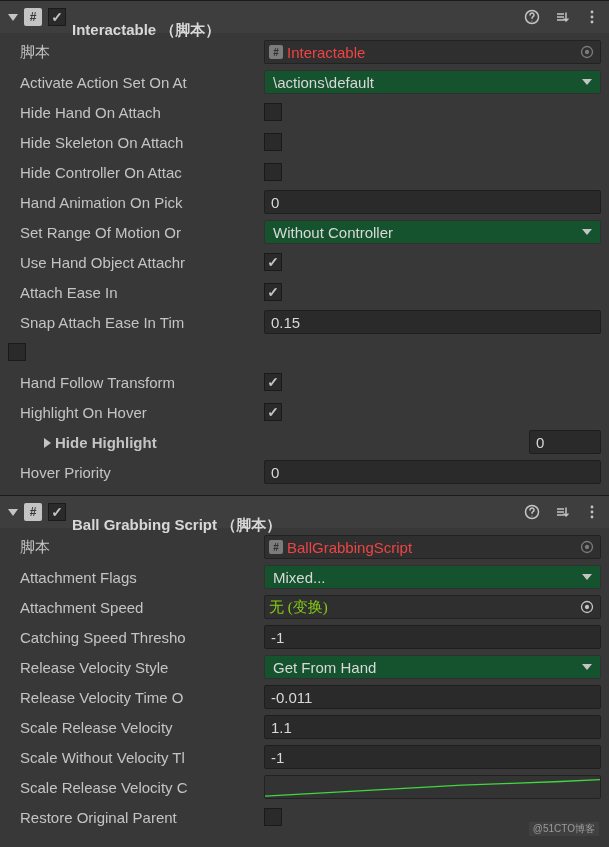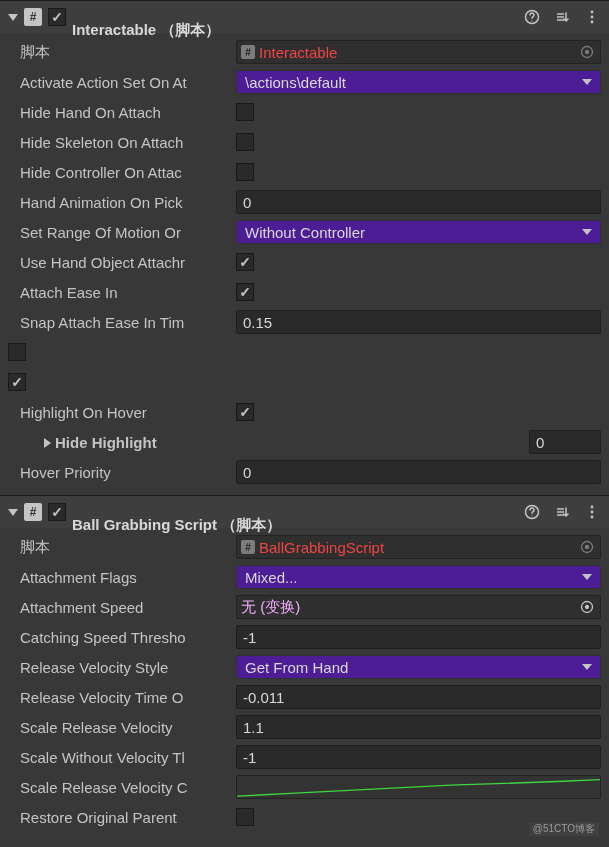--- a/index.html
+++ b/index.html
@@ -11,33 +11,33 @@
   .foldout.right { border-top: 5px solid transparent; border-bottom: 5px solid transparent; border-left: 7px solid #c4c4c4; border-right: none; width:0; height:0; }
   .script-icon { width: 18px; height: 18px; background: #c4c4c4; border-radius: 2px; display: flex; align-items: center; justify-content: center; color: #383838; font-size: 12px; font-weight: bold; }
   .chk { width: 18px; height: 18px; background: #2a2a2a; border: 1px solid #1a1a1a; display: flex; align-items: center; justify-content: center; cursor: pointer; }
   .chk.on::after { content: "✓"; color: #c4c4c4; font-size: 14px; font-weight: bold; }
   .comp-title { font-weight: bold; color: #d8d8d8; flex: 0 0 auto; margin-top: 26px; }
   .comp-spacer { flex: 1; }
   .hdr-icon { width: 18px; height: 18px; display: flex; align-items: center; justify-content: center; cursor: pointer; color: #c4c4c4; margin-left: 6px; font-size: 15px; }
   .hdr-icon svg { width:16px; height:16px; }
   
   .rows { padding: 4px 8px 8px 8px; }
-  .row { display: flex; align-items: center; height: 30px; }
+  .row { display: flex; align-items: center; height: 30px; gap: 28px; }
   .row .label { width: 228px; flex: 0 0 228px; white-space: nowrap; overflow: hidden; padding-left: 12px; color: #c4c4c4; }
   .row .label.bold { font-weight: bold; margin-left: 36px; }
   .row .ctrl { flex: 1; display: flex; align-items: center; }
   .indent-arrow { display:inline-flex; align-items:center; margin-right:4px; margin-left:-12px;}
   
   .objfield { flex:1; height: 24px; background: #2f2f2f; border: 1px solid #222; border-radius: 2px; display: flex; align-items: center; padding: 0 4px; color: #7c7c7c; position: relative; }
   .objfield .oi { width:14px; height:14px; background:#7c7c7c; border-radius:2px; margin-right:4px; display:flex; align-items:center; justify-content:center; font-size:10px; color:#2f2f2f; font-weight:bold;}
   .objfield .oval { flex:1; color:#ef4444; overflow:hidden; white-space:nowrap;}
   .objfield .target { width:18px; display:flex; align-items:center; justify-content:center; }
   .objfield .target svg { width:14px; height:14px; }
   
-  .dropdown { flex:1; height:24px; background:#4c1d95; border:1px solid #303030; border-radius:2px; display:flex; align-items:center; padding:0 8px; color:#d8d8d8; position:relative; cursor:pointer; }
+  .dropdown { flex:1; height:24px; background:#14532d; border:1px solid #303030; border-radius:2px; display:flex; align-items:center; padding:0 8px; color:#d8d8d8; position:relative; cursor:pointer; }
   .dropdown .dval { flex:1; overflow:hidden; white-space:nowrap;}
   .dropdown .darrow { width:0; height:0; border-left:5px solid transparent; border-right:5px solid transparent; border-top:6px solid #c4c4c4; }
   
   .textfield { flex:1; height:24px; background:#2a2a2a; border:1px solid #1e1e1e; border-radius:2px; padding:0 6px; color:#d8d8d8; display:flex; align-items:center; }
   .numright { width:72px; flex:0 0 72px; margin-left:auto; height:24px; background:#2a2a2a; border:1px solid #1e1e1e; border-radius:2px; padding:0 6px; color:#d8d8d8; display:flex; align-items:center; }
   
   .curve { flex:1; height:24px; background:#333; border:1px solid #222; border-radius:2px; position:relative; overflow:hidden; }
   
   .watermark { position:absolute; bottom:4px; right:10px; color:#9c9c9c; font-size:10px; background:rgba(70,70,70,0.6); padding:0 4px;}
   .wrap { position:relative; }
@@ -153,20 +153,21 @@
               <span>0.15</span>
             </div>
           </div>
     </div>
     <div class="row">
       <div class="ctrl">
             <div class="chk"></div>
           </div>
     </div>
     <div class="row">
+      <div class="label">Hand Follow Transform</div>
       <div class="ctrl">
             <div class="chk on"></div>
           </div>
     </div>
     <div class="row">
       <div class="label">Highlight On Hover</div>
       <div class="ctrl">
             <div class="chk on"></div>
           </div>
     </div>
@@ -241,21 +242,21 @@
             <div class="dropdown">
               <div class="dval">Mixed...</div>
               <div class="darrow"></div>
             </div>
           </div>
     </div>
     <div class="row">
       <div class="label">Attachment Speed</div>
       <div class="ctrl">
         <div class="objfield" style="color:#d8d8d8;">
-          <div class="oval" style="color:#f0abfc;">无 (变换)</div>
+          <div class="oval" style="color:#84cc16;font-family:Liberation Serif, serif;">无 (变换)</div>
           <div class="target">
                 <svg viewBox="0 0 14 14" fill="none" stroke="#c4c4c4" stroke-width="1.3">
                   <circle cx="7" cy="7" r="5.5"></circle>
                   <circle cx="7" cy="7" r="1.5" fill="#c4c4c4"></circle>
                 </svg>
               </div>
         </div>
       </div>
     </div>
     <div class="row">

